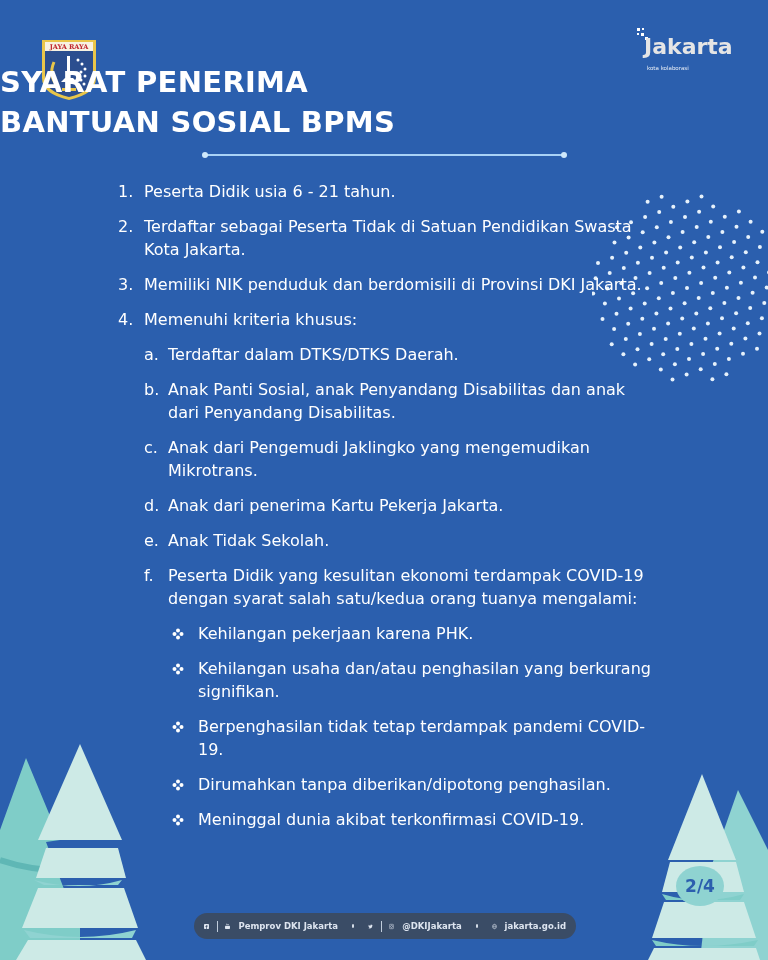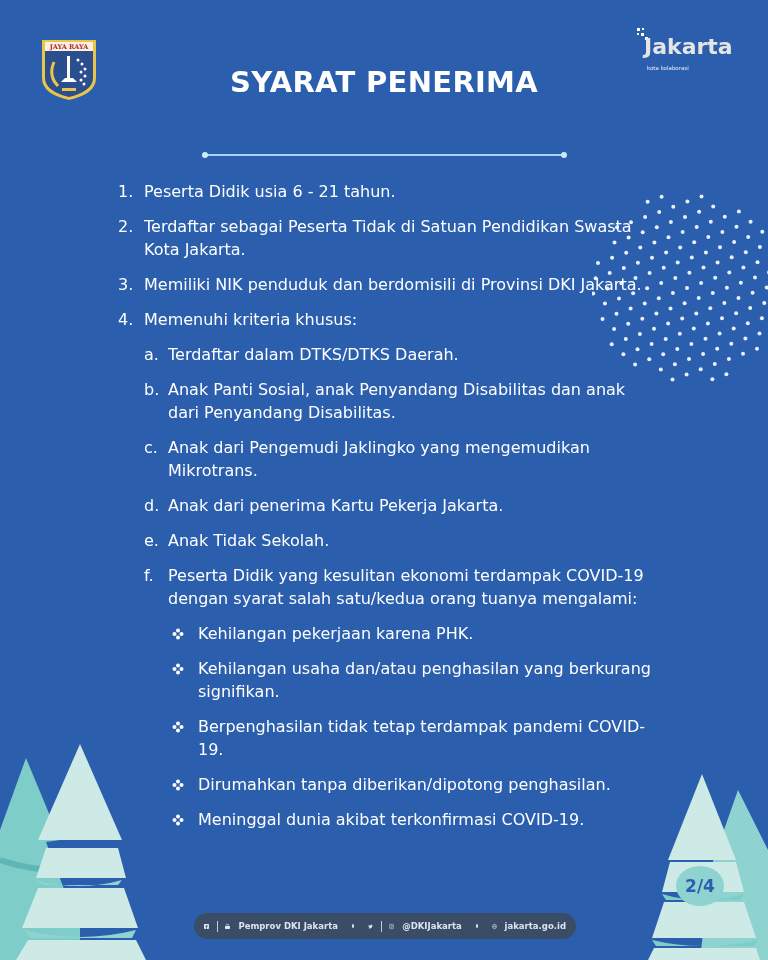--- a/index.html
+++ b/index.html
@@ -15,21 +15,21 @@
   
   .dki-emblem { position: absolute; left: 40px; top: 38px; width: 58px; height: 64px; }
   .jkt-logo { position: absolute; left: 636px; top: 28px; width: 110px; height: 50px; }
   .jkt-logo .word { position: absolute; left: 8px; top: 6px; font-size: 22px; font-weight: bold; color: #e5e5e5; letter-spacing: 0px; font-family: "DejaVu Sans", sans-serif; }
   .jkt-logo .tag { position: absolute; left: 11px; top: 37px; font-size: 5.5px; color: #fff; opacity: .9; }
   .jkt-logo .dots { position: absolute; left: 0; top: 0; }
 
   
   .title {
     position: absolute; left: 0; width: 768px; top: 62px;
-    text-align: center; font-weight: bold; font-size: 29px; line-height: 40px;
+    text-align: left; font-weight: bold; font-size: 29px; line-height: 40px;
     letter-spacing: 0.3px;
   }
   .title-rule { position: absolute; left: 202px; top: 152px; width: 365px; height: 6px; }
   .title-rule .line { position: absolute; left: 3px; right: 3px; top: 2px; height: 2px; background: #a9d2f6; }
   .title-rule .dot { position: absolute; top: 0; width: 6px; height: 6px; border-radius: 50%; background: #cfe8fb; }
   .title-rule .dot.l { left: 0; } .title-rule .dot.r { right: 0; }
 
   
   .content { position: absolute; left: 118px; top: 180px; width: 540px; font-size: 16px; line-height: 23px; }
   .item { position: relative; padding-left: 26px; margin-bottom: 12px; }
@@ -92,20 +92,21 @@
       <rect x="1" y="5" width="2" height="2" fill="#fff"></rect>
         <rect x="5" y="5" width="3" height="3" fill="#fff"></rect>
       <rect x="9" y="9" width="3" height="3" fill="#fff"></rect>
     </svg>
     <span class="word">Jakarta</span>
     <span class="tag">kota kolaborasi</span>
   </div>
 
   <div class="title">
     <div>SYARAT PENERIMA</div>
+    <div>BANTUAN SOSIAL BPMS</div>
   </div>
   <div class="title-rule">
     <span class="line"></span>
       <span class="dot l"></span>
       <span class="dot r"></span>
   </div>
 
   <svg class="dots-deco" viewBox="0 0 182 205" id="dotsSvg">
       <circle cx="3.6" cy="90.2" r="2" fill="#e6f1fb"></circle>
       <circle cx="1.2" cy="105.5" r="2" fill="#e6f1fb"></circle>

